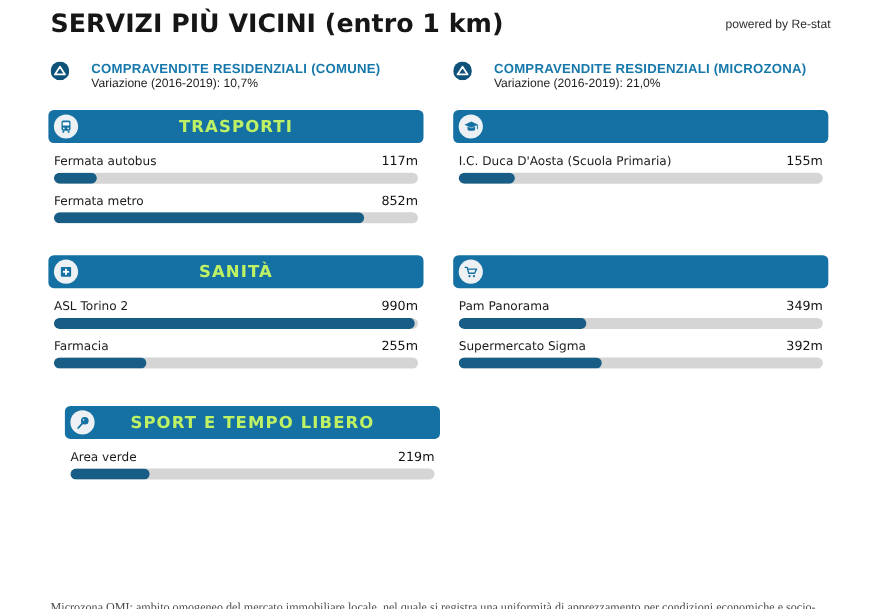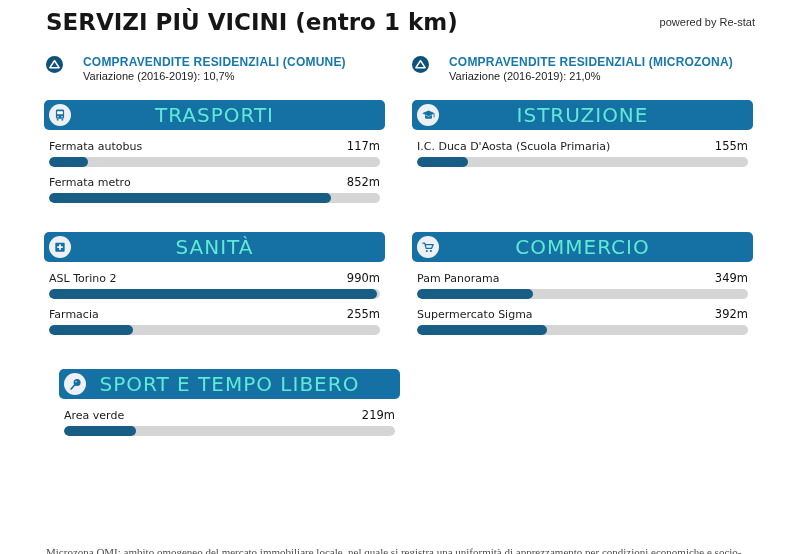--- a/index.html
+++ b/index.html
@@ -43,21 +43,21 @@
   .sec-header{
     position:relative;height:30px;background:var(--header-blue);
     border-radius:5px;display:flex;align-items:center;justify-content:center;
   }
   .sec-icon{
     position:absolute;left:5px;top:4px;width:22px;height:22px;border-radius:50%;
     background:#eef1f4;display:flex;align-items:center;justify-content:center;
   }
   .sec-icon svg{display:block}
   .sec-title{
-    color:#5eead4;font-size:20px;font-weight:normal;letter-spacing:1px;white-space:nowrap;
+    color:#bef264;font-size:15px;font-weight:bold;letter-spacing:1px;white-space:nowrap;
   }
   .items{padding:0 5px}
   .item{margin-top:9px}
   .item + .item{margin-top:8px}
   .item-top{display:flex;justify-content:space-between;align-items:flex-end}
   .item-label{font-size:11px;color:#1c1c1c}
   .item-value{font-size:11.5px;font-weight:normal;color:#111}
   .bar{margin-top:4px;height:10px;border-radius:5px;background:var(--track);overflow:hidden}
   .bar-fill{height:100%;border-radius:5px;background:var(--fill)}
   .footer{
@@ -135,21 +135,20 @@
     </div>
     <div class="section" style="left: 412px; top: 100px;">
       <div class="sec-header">
         <span class="sec-icon">
           <svg viewBox="0 0 24 24" width="15" height="15">
             <path d="M12 4 L22 8.5 L12 13 L2 8.5 Z" fill="var(--ic)"></path>
             <path d="M6.5 11.2 V15.8 C6.5 17.7 17.5 17.7 17.5 15.8 V11.2 L12 13.8 Z" fill="var(--ic)"></path>
             <rect x="20.2" y="9" width="1.4" height="6.2" rx="0.7" fill="var(--ic)"></rect>
           </svg>
         </span>
-        <span class="sec-title">ISTRUZIONE</span>
       </div>
       <div class="items">
         <div class="item">
           <div class="item-top">
             <span class="item-label">I.C. Duca D'Aosta (Scuola Primaria)</span>
             <span class="item-value">155m</span>
           </div>
           <div class="bar">
             <div class="bar-fill" style="width: 15.5%;"></div>
           </div>
@@ -190,21 +189,20 @@
     </div>
     <div class="section" style="left: 412px; top: 232px;">
       <div class="sec-header">
         <span class="sec-icon">
           <svg viewBox="0 0 24 24" width="15" height="15">
             <path d="M3 5 H6 L8.2 13.5 H16.8 L19.5 7.5 H7" fill="none" stroke="var(--ic)" stroke-width="2" stroke-linejoin="round" stroke-linecap="round"></path>
             <circle cx="9.3" cy="17.6" r="1.7" fill="var(--ic)"></circle>
             <circle cx="15.8" cy="17.6" r="1.7" fill="var(--ic)"></circle>
           </svg>
         </span>
-        <span class="sec-title">COMMERCIO</span>
       </div>
       <div class="items">
         <div class="item">
           <div class="item-top">
             <span class="item-label">Pam Panorama</span>
             <span class="item-value">349m</span>
           </div>
           <div class="bar">
             <div class="bar-fill" style="width: 34.9%;"></div>
           </div>

